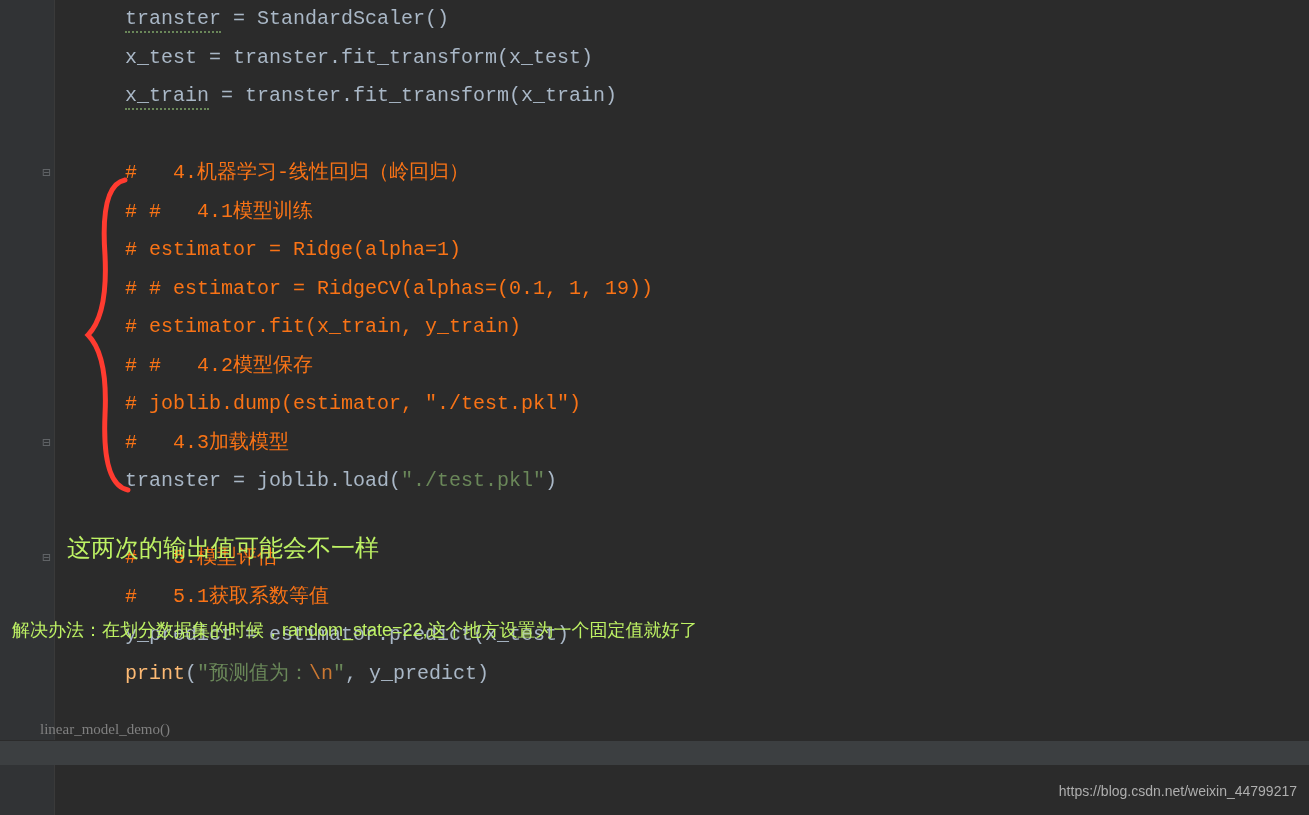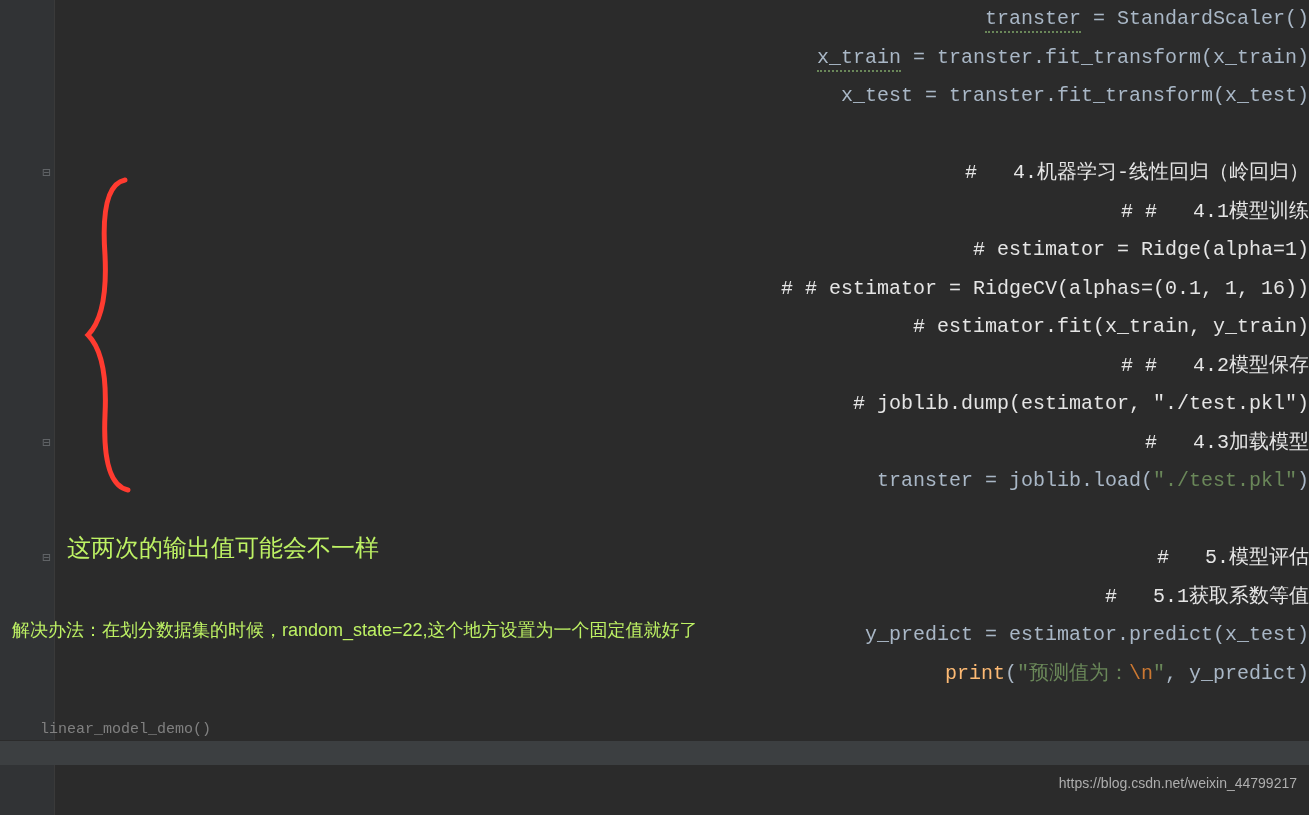--- a/index.html
+++ b/index.html
@@ -26,24 +26,23 @@
     width: 55px;
     height: 100%;
     border-right: 1px solid #3a3a3a;
     background: #313335;
   }
   .line {
     white-space: pre;
     height: 38.5px;
     position: relative;
     padding-left: 65px;
-    text-align: right;
   }
   .code-default { color: #a9b7c6; }
-  .code-comment { color: #e5e5e5; }
+  .code-comment { color: #f97316; }
   .code-string { color: #6a8759; }
   .code-builtin { color: #fdba74; font-family: Liberation Mono, monospace; }
   .code-escape { color: #cc7832; }
   .squiggle {
     border-bottom: 2px dotted #6a8759;
     padding-bottom: 1px;
   }
   .annotation {
     position: absolute;
     color: #bef264;
@@ -63,34 +62,34 @@
     height: 320px;
     z-index: 5;
     pointer-events: none;
   }
   .breadcrumb {
     position: absolute;
     bottom: 77px;
     left: 40px;
     color: #808080;
     font-size: 15px;
-    font-family: Liberation Mono, monospace;
+    font-family: Liberation Serif, serif;
   }
   .bottom-bar {
     position: absolute;
     bottom: 50px;
     left: 0;
     right: 0;
     height: 25px;
     background: #3c3f41;
     border-top: 1px solid #2b2b2b;
   }
   .watermark {
     position: absolute;
-    bottom: 24px;
+    bottom: 16px;
     right: 12px;
     color: #aeaeae;
     font-size: 14px;
     font-family: 'Segoe UI', Arial, sans-serif;
   }
   .gutter-marker {
     position: absolute;
     left: 42px;
     color: #606366;
     font-size: 14px;
@@ -101,27 +100,27 @@
 <body>
 
 <div class="gutter">
   <span class="gutter-marker" style="top:164px;">⊟</span>
   <span class="gutter-marker" style="top:434px;">⊟</span>
   <span class="gutter-marker" style="top:549px;">⊟</span>
 </div>
 
 <div class="editor" id="code-container">
     <div class="line"><span class="squiggle">transter</span><span class="code-default"> = StandardScaler()</span></div>
+    <div class="line"><span class="code-default">x_test = transter.fit_transform(x_test)</span></div>
     <div class="line"><span class="squiggle">x_train</span><span class="code-default"> = transter.fit_transform(x_train)</span></div>
-    <div class="line"><span class="code-default">x_test = transter.fit_transform(x_test)</span></div>
     <div class="line"><span class="code-default"></span></div>
     <div class="line"><span class="code-comment">#   4.机器学习-线性回归（岭回归）</span></div>
     <div class="line"><span class="code-comment"># #   4.1模型训练</span></div>
     <div class="line"><span class="code-comment"># estimator = Ridge(alpha=1)</span></div>
-    <div class="line"><span class="code-comment"># # estimator = RidgeCV(alphas=(0.1, 1, 16))</span></div>
+    <div class="line"><span class="code-comment"># # estimator = RidgeCV(alphas=(0.1, 1, 19))</span></div>
     <div class="line"><span class="code-comment"># estimator.fit(x_train, y_train)</span></div>
     <div class="line"><span class="code-comment"># #   4.2模型保存</span></div>
     <div class="line"><span class="code-comment"># joblib.dump(estimator, "./test.pkl")</span></div>
     <div class="line"><span class="code-comment">#   4.3加载模型</span></div>
     <div class="line"><span class="code-default">transter = joblib.load(</span><span class="code-string">"./test.pkl"</span><span class="code-default">)</span></div>
     <div class="line"><span class="code-default"></span></div>
     <div class="line"><span class="code-comment">#   5.模型评估</span></div>
     <div class="line"><span class="code-comment">#   5.1获取系数等值</span></div>
     <div class="line"><span class="code-default">y_predict = estimator.predict(x_test)</span></div>
     <div class="line"><span class="code-builtin">print</span><span class="code-default">(</span><span class="code-string">"预测值为：</span><span class="code-escape">\n</span><span class="code-string">"</span><span class="code-default">, </span><span class="code-default">y_predict)</span></div>

